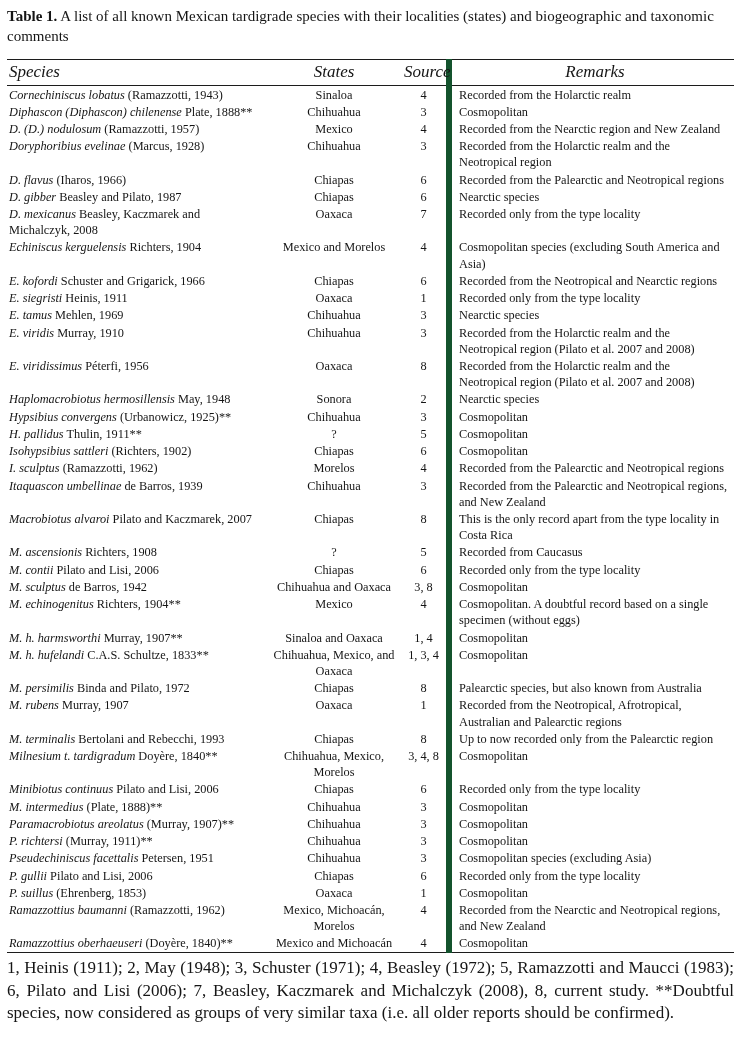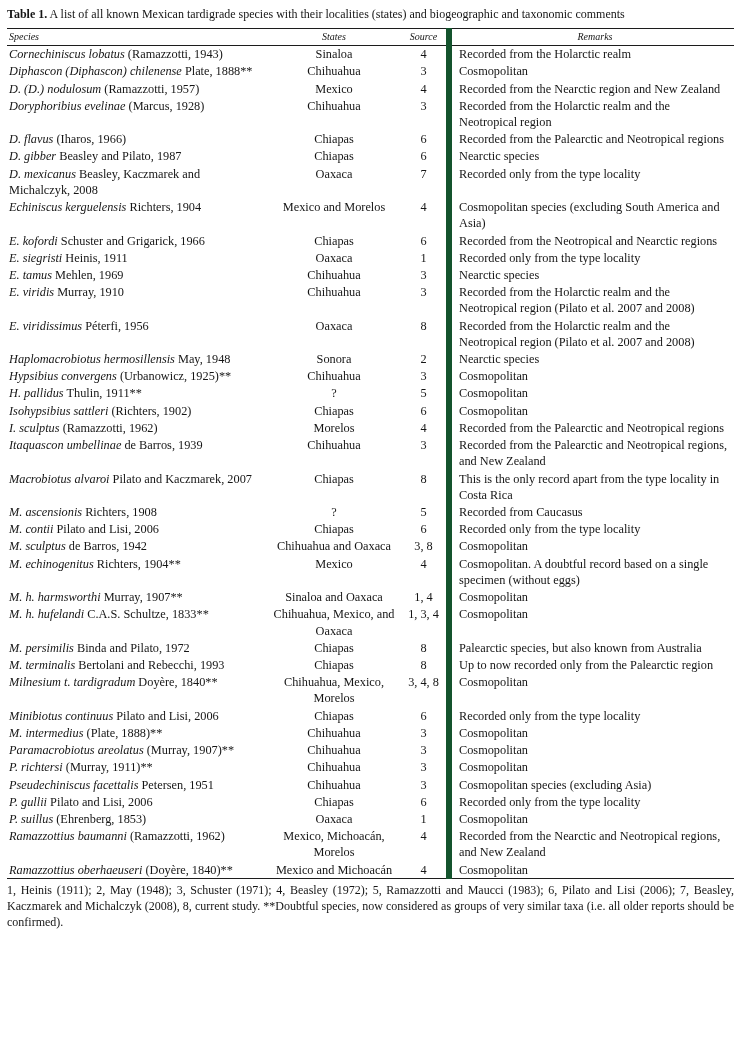--- a/index.html
+++ b/index.html
@@ -5,56 +5,56 @@
   * { margin: 0; padding: 0; box-sizing: border-box; }
   html, body { background: #ffffff; }
   body {
     width: 741px;
     font-family: "Liberation Serif", "DejaVu Serif", serif;
     color: #151515;
   }
   .page { width: 741px; padding: 7px 7px 4px 7px; }
 
   .title {
-    font-size: 12px;
+    font-size: 15px;
     line-height: 1.3;
-    margin-bottom: 5px;
+    margin-bottom: 13px;
   }
   .title b { font-weight: bold; }
 
   table {
     width: 100%;
     border-collapse: collapse;
     font-size: 12.3px;
     border-top: 1.5px solid #1c1c1c;
     border-bottom: 1.5px solid #1c1c1c;
     table-layout: fixed;
   }
   thead th {
     font-style: italic;
     font-weight: normal;
     border-bottom: 1px solid #1c1c1c;
     padding: 2px 3px 3px 3px;
-    font-size: 10px;
+    font-size: 17px;
     vertical-align: bottom;
   }
   td {
     vertical-align: top;
     padding: 0.5px 3px;
     line-height: 1.32;
   }
   .col-species  { width: 260px; text-align: left; padding-left: 2px; }
   th.col-species{ text-align: left; }
   .col-states   { width: 134px; text-align: center; margin-left: 39px; }
   .col-source   { width: 48px;  text-align: center; }
   .col-remarks  { text-align: left; border-left: 6px solid #14532d; padding-left: 7px; }
   th.col-remarks{ text-align: center; }
 
   .footnote {
-    font-size: 12px;
+    font-size: 17px;
     line-height: 1.32;
     margin-top: 4px;
     text-align: justify;
   }
 </style>
 </head>
 <body>
 
 <div class="page">
 
@@ -226,20 +226,26 @@
           <td class="col-source">1, 3, 4</td>
           <td class="col-remarks">Cosmopolitan</td>
         </tr>
         <tr>
           <td class="col-species"><i>M. persimilis</i> Binda and Pilato, 1972</td>
           <td class="col-states">Chiapas</td>
           <td class="col-source">8</td>
           <td class="col-remarks">Palearctic species, but also known from Australia</td>
         </tr>
         <tr>
+          <td class="col-species"><i>M. rubens</i> Murray, 1907</td>
+          <td class="col-states">Oaxaca</td>
+          <td class="col-source">1</td>
+          <td class="col-remarks">Recorded from the Neotropical, Afrotropical, Australian and Palearctic regions</td>
+        </tr>
+        <tr>
           <td class="col-species"><i>M. terminalis</i> Bertolani and Rebecchi, 1993</td>
           <td class="col-states">Chiapas</td>
           <td class="col-source">8</td>
           <td class="col-remarks">Up to now recorded only from the Palearctic region</td>
         </tr>
         <tr>
           <td class="col-species"><i>Milnesium t. tardigradum</i> Doyère, 1840**</td>
           <td class="col-states">Chihuahua, Mexico, Morelos</td>
           <td class="col-source">3, 4, 8</td>
           <td class="col-remarks">Cosmopolitan</td>

